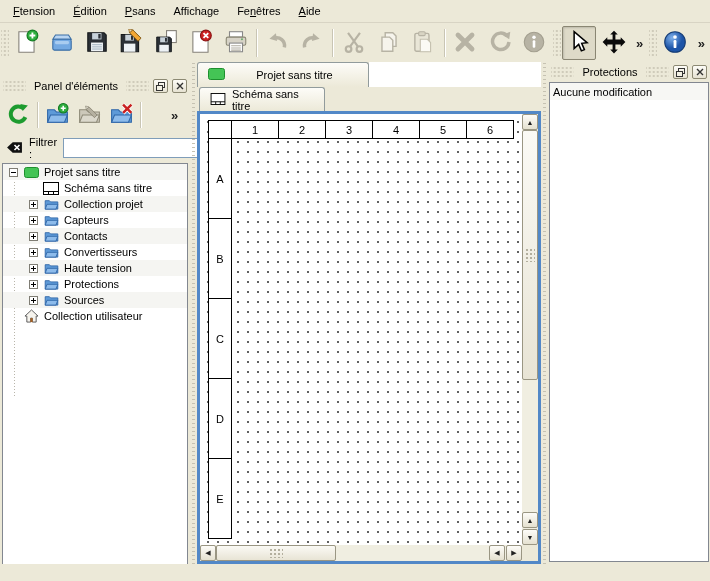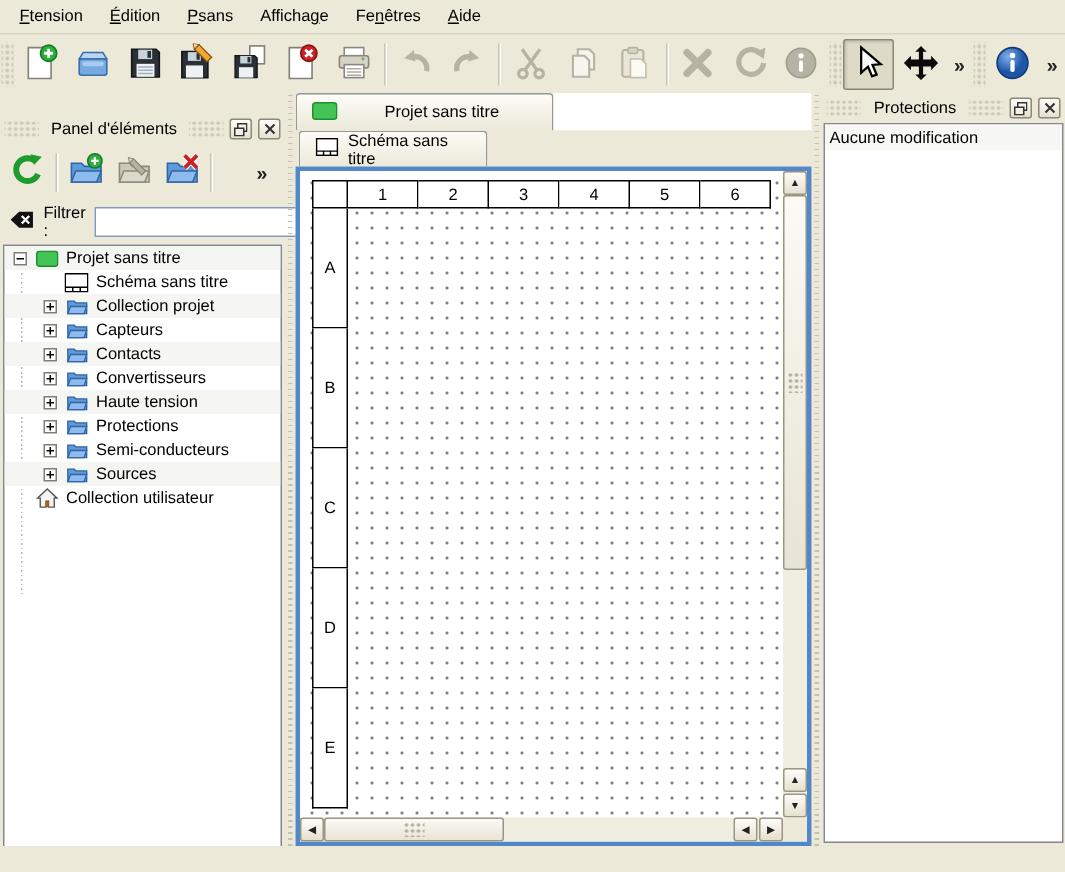--- a/index.html
+++ b/index.html
@@ -449,30 +449,20 @@
     <div class="trow d1">
       <span class="exp plus"></span>
       <span class="ticon">
           <svg width="15" height="12" viewBox="0 0 24 20">
             <path d="M1.5 4.5h7l2 2h12v12h-21z" fill="#5e9ad8" stroke="#2f66a8" stroke-width="1.5"></path>
             <path d="M1.5 18.5l3-8h18l-3 8z" fill="#8dbbeb" stroke="#2f66a8" stroke-width="1.5"></path>
           </svg>
         </span>
       <span class="tlabel">Protections</span>
     </div>
-    <div class="trow d1">
-      <span class="exp plus"></span>
-      <span class="ticon">
-          <svg width="15" height="12" viewBox="0 0 24 20">
-            <path d="M1.5 4.5h7l2 2h12v12h-21z" fill="#5e9ad8" stroke="#2f66a8" stroke-width="1.5"></path>
-            <path d="M1.5 18.5l3-8h18l-3 8z" fill="#8dbbeb" stroke="#2f66a8" stroke-width="1.5"></path>
-          </svg>
-        </span>
-      <span class="tlabel">Semi-conducteurs</span>
-    </div>
     <div class="trow d1 alt">
       <span class="exp plus"></span>
       <span class="ticon">
           <svg width="15" height="12" viewBox="0 0 24 20">
             <path d="M1.5 4.5h7l2 2h12v12h-21z" fill="#5e9ad8" stroke="#2f66a8" stroke-width="1.5"></path>
             <path d="M1.5 18.5l3-8h18l-3 8z" fill="#8dbbeb" stroke="#2f66a8" stroke-width="1.5"></path>
           </svg>
         </span>
       <span class="tlabel">Sources</span>
     </div>

